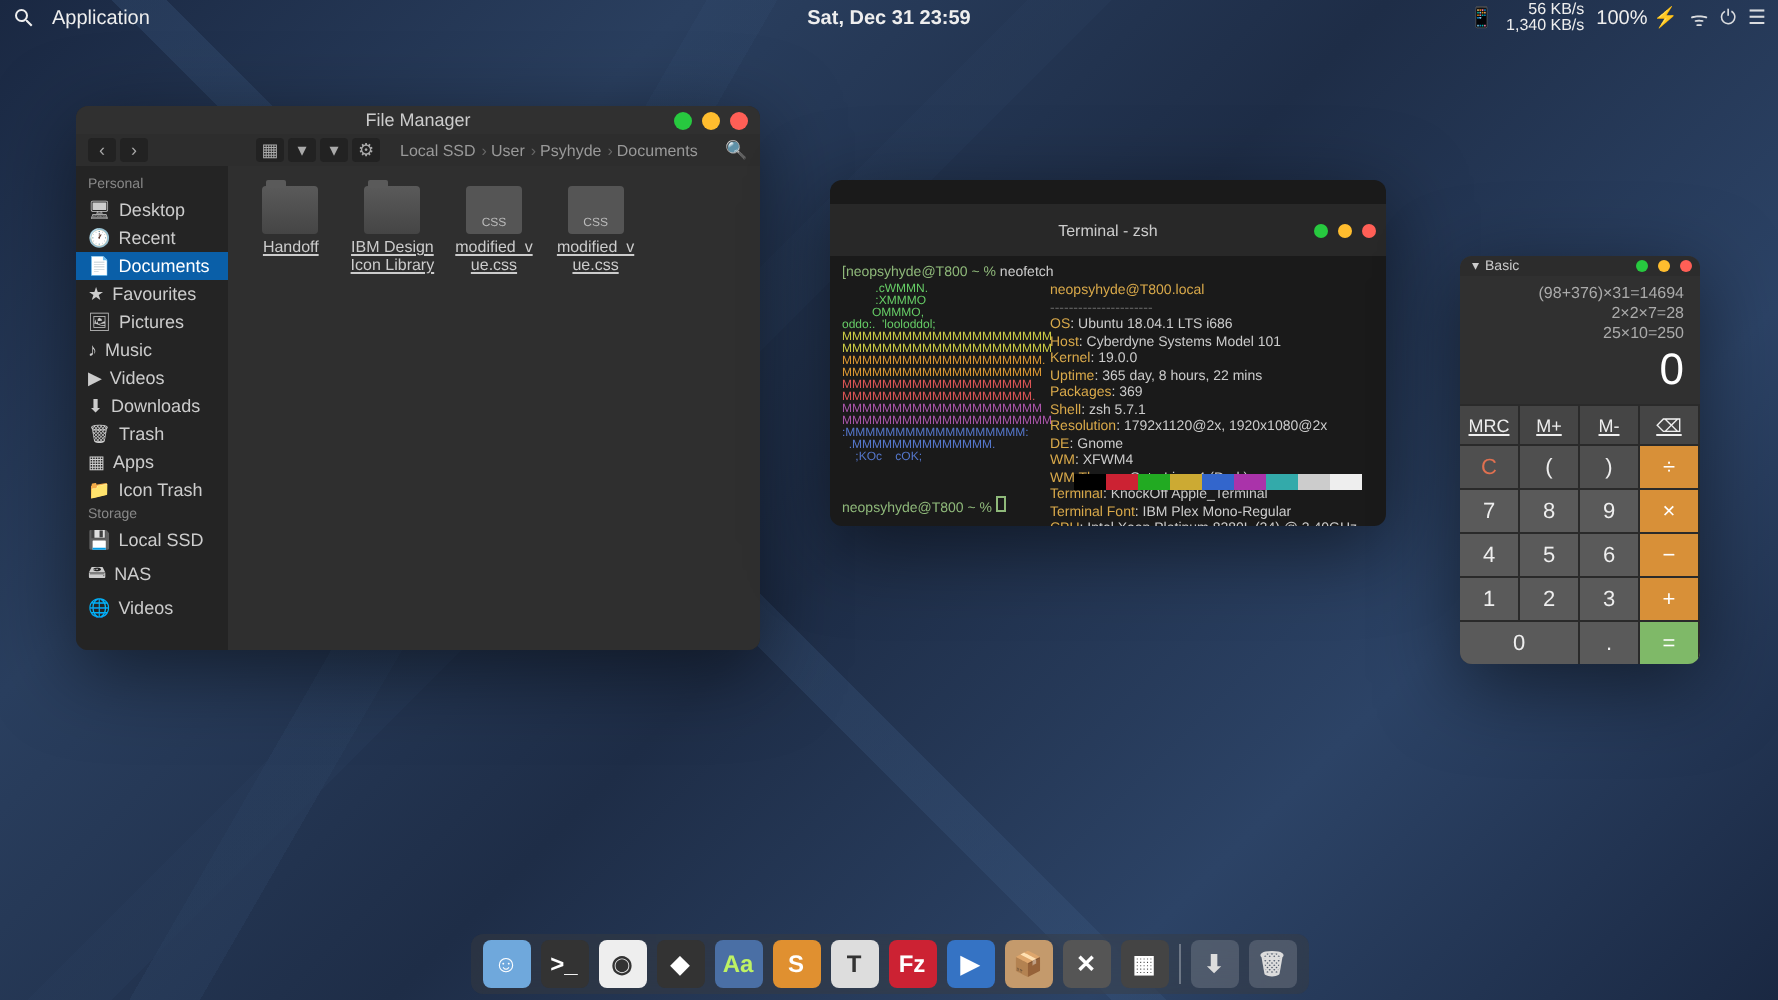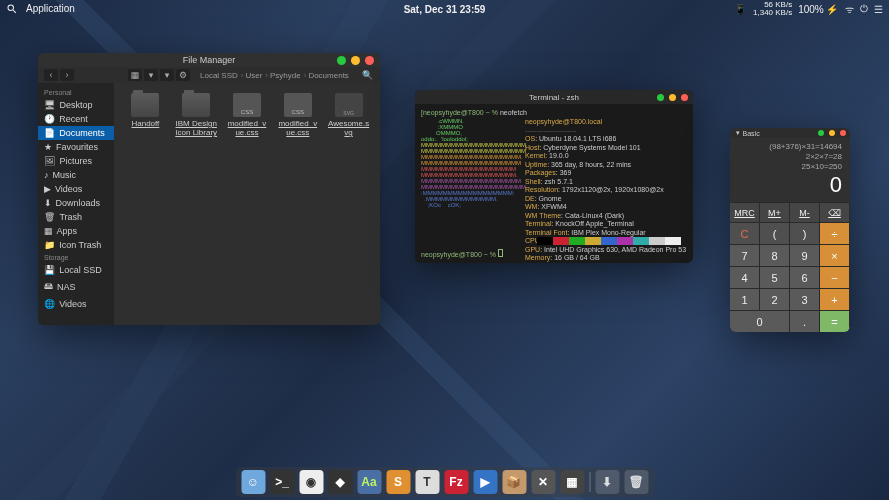--- a/index.html
+++ b/index.html
@@ -3,21 +3,21 @@
 <meta charset="utf-8">
 <style>
 * { margin:0; padding:0; box-sizing:border-box; font-family:-apple-system,BlinkMacSystemFont,"Segoe UI",sans-serif; }
 body { width:889px; height:500px; background:linear-gradient(135deg,#1a2842 0%,#2a3f5f 25%,#1e2d47 50%,#2c4366 75%,#1a2842 100%); position:relative; overflow:hidden; color:#ddd; font-size:11px; }
 body::before { content:""; position:absolute; inset:0; background:
   linear-gradient(45deg,transparent 40%,rgba(60,90,130,.3) 40%,rgba(60,90,130,.3) 42%,transparent 42%),
   linear-gradient(-45deg,transparent 60%,rgba(40,60,90,.4) 60%,rgba(40,60,90,.4) 63%,transparent 63%),
   linear-gradient(120deg,transparent 30%,rgba(50,75,110,.25) 30%,rgba(50,75,110,.25) 33%,transparent 33%);
   pointer-events:none; }
 .topbar { position:absolute; top:0; left:0; right:0; height:18px; display:flex; align-items:center; padding:0 6px; color:#eee; font-size:10px; z-index:100; }
-.topbar .left { display:flex; gap:8px; }
+.topbar .left { display:flex; align-items:center; gap:8px; }
 .topbar .center { position:absolute; left:50%; transform:translateX(-50%); font-weight:600; }
 .topbar .right { margin-left:auto; display:flex; align-items:center; gap:6px; }
 .topbar svg { width:12px; height:12px; fill:#eee; }
 .sysicon { opacity:.9; }
 .netspeed { font-size:8px; line-height:8px; text-align:right; }
 
 .window { position:absolute; border-radius:6px; overflow:hidden; box-shadow:0 10px 40px rgba(0,0,0,.5); }
 .traffic { display:flex; gap:5px; }
 .traffic span { width:9px; height:9px; border-radius:50%; display:block; }
 .tl-r { background:#ff5f56; } .tl-y { background:#ffbd2e; } .tl-g { background:#27c93f; }
@@ -42,21 +42,21 @@
 .fm-file .ficon { width:28px; height:24px; margin-bottom:2px; }
 .folder-ico { background:linear-gradient(#5a5a5a,#454545); border-radius:2px; position:relative; }
 .folder-ico::before { content:""; position:absolute; top:-3px; left:2px; width:10px; height:4px; background:#5a5a5a; border-radius:1px 1px 0 0; }
 .css-ico { background:#555; border-radius:2px; display:flex; align-items:flex-end; justify-content:center; color:#bbb; font-size:6px; padding-bottom:2px; }
 .svg-ico { background:#444; border-radius:2px; position:relative; }
 .svg-ico::after { content:"SVG"; position:absolute; bottom:1px; left:0; right:0; font-size:5px; color:#999; text-align:center; }
 .fm-file .flabel { font-size:8px; color:#ccc; line-height:9px; word-break:break-word; max-width:48px;text-decoration:underline; }
 
 
 .term { left:415px; top:90px; width:278px; height:173px; background:#1a1a1a; display:flex; flex-direction:column; }
-.term-title { position:relative; height:14px; background:#282828; display:flex; align-items:center; justify-content:center; font-size:8px; color:#ccc; }
+.term-title { position:relative; height:26px; background:#282828; display:flex; align-items:center; justify-content:center; font-size:8px; color:#ccc;margin-top:12px; }
 .term-title .traffic { position:absolute; right:5px; }
 .term-title .traffic span { width:7px; height:7px; }
 .term-body { flex:1; padding:4px 6px; font-family:Menlo,Monaco,monospace; font-size:7px; line-height:9px; color:#ccc; overflow:hidden; position:relative; }
 .term-body .prompt { color:#8fb97a; }
 .term-body .logo { position:absolute; left:6px; top:14px; width:96px; font-size:6px; line-height:6px; white-space:pre; }
 .term-body .info { position:absolute; left:110px; top:14px; font-size:7px; line-height:8.5px; }
 .term-body .info .lbl { color:#d9a94a; }
 .term-body .colorbar { position:absolute; bottom:18px; right:12px; display:flex; }
 .term-body .colorbar span { width:16px; height:8px; }
 .term-body .prompt2 { position:absolute; bottom:4px; left:6px; }
@@ -207,24 +207,20 @@
           <div class="ficon folder-ico"></div>
           <div class="flabel">IBM Design Icon Library</div>
         </div>
         <div class="fm-file">
           <div class="ficon css-ico">CSS</div>
           <div class="flabel">modified_vue.css</div>
         </div>
         <div class="fm-file">
           <div class="ficon css-ico">CSS</div>
           <div class="flabel">modified_vue.css</div>
-        </div>
-        <div class="fm-file">
-          <div class="ficon svg-ico"></div>
-          <div class="flabel">Awesome.svg</div>
         </div>
       </div>
   </div>
 </div>
 
 <div class="window term">
   <div class="term-title">
     <span>Terminal - zsh</span>
     <div class="traffic">
         <span class="tl-g"></span>

